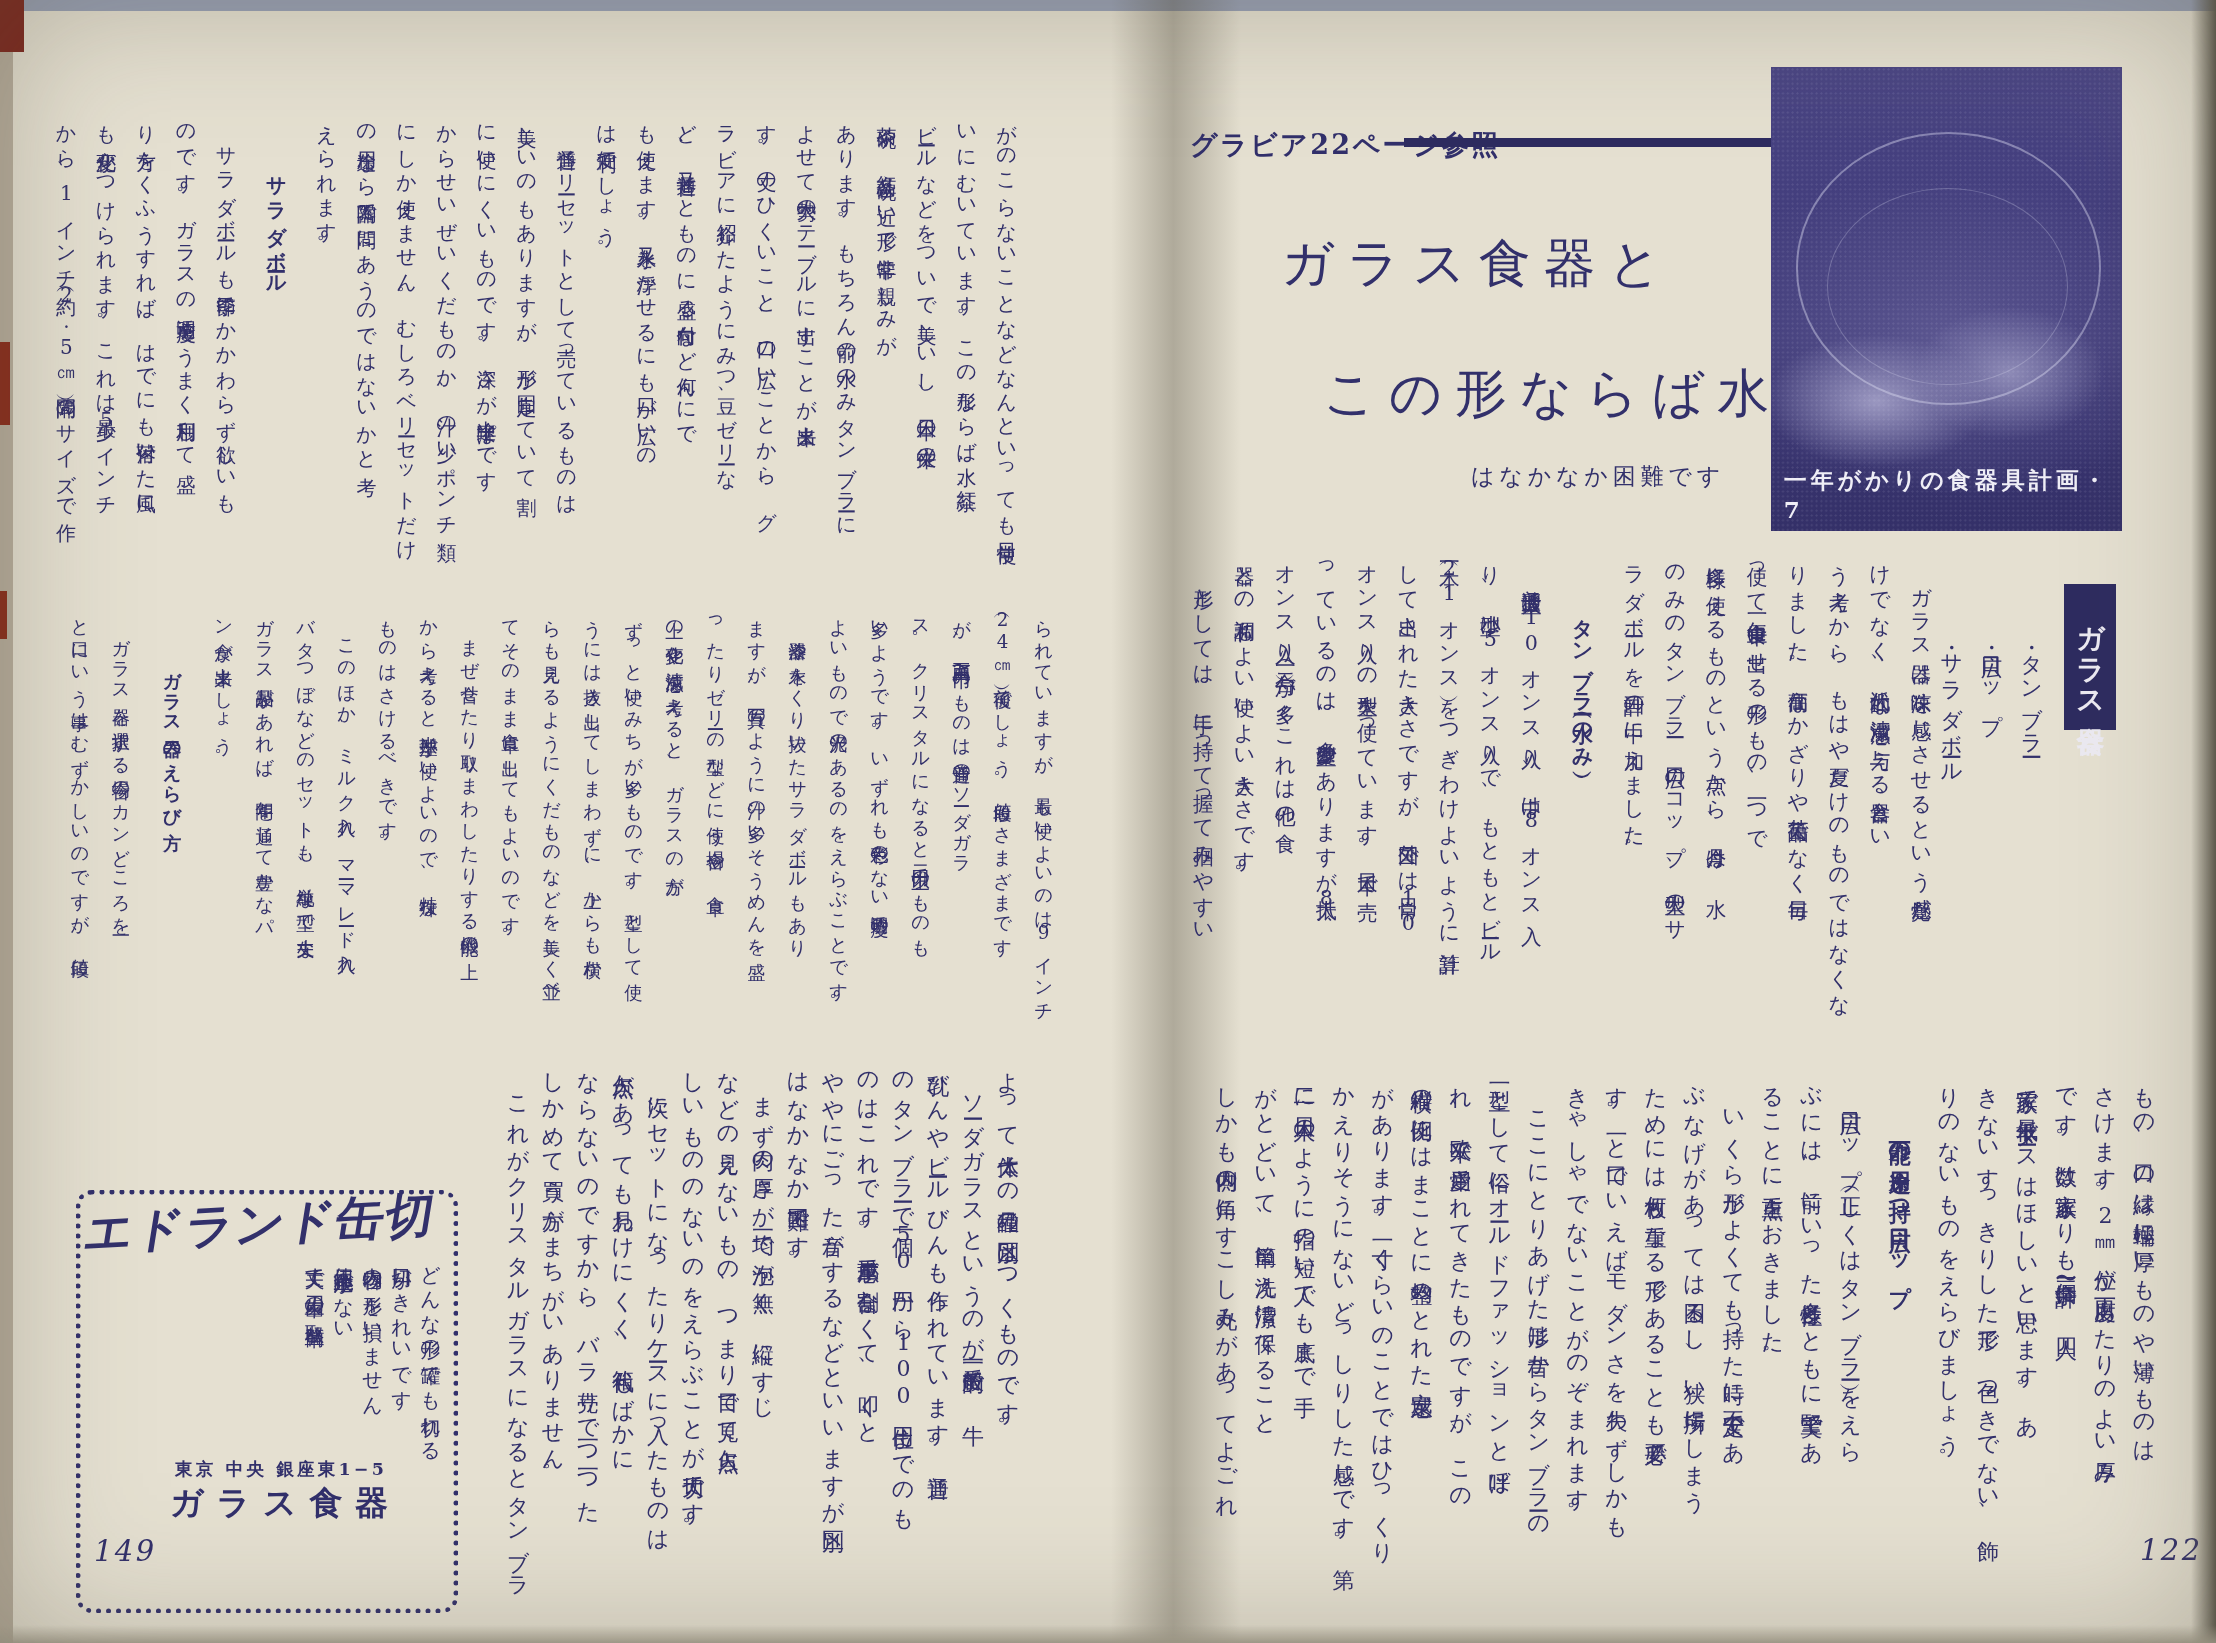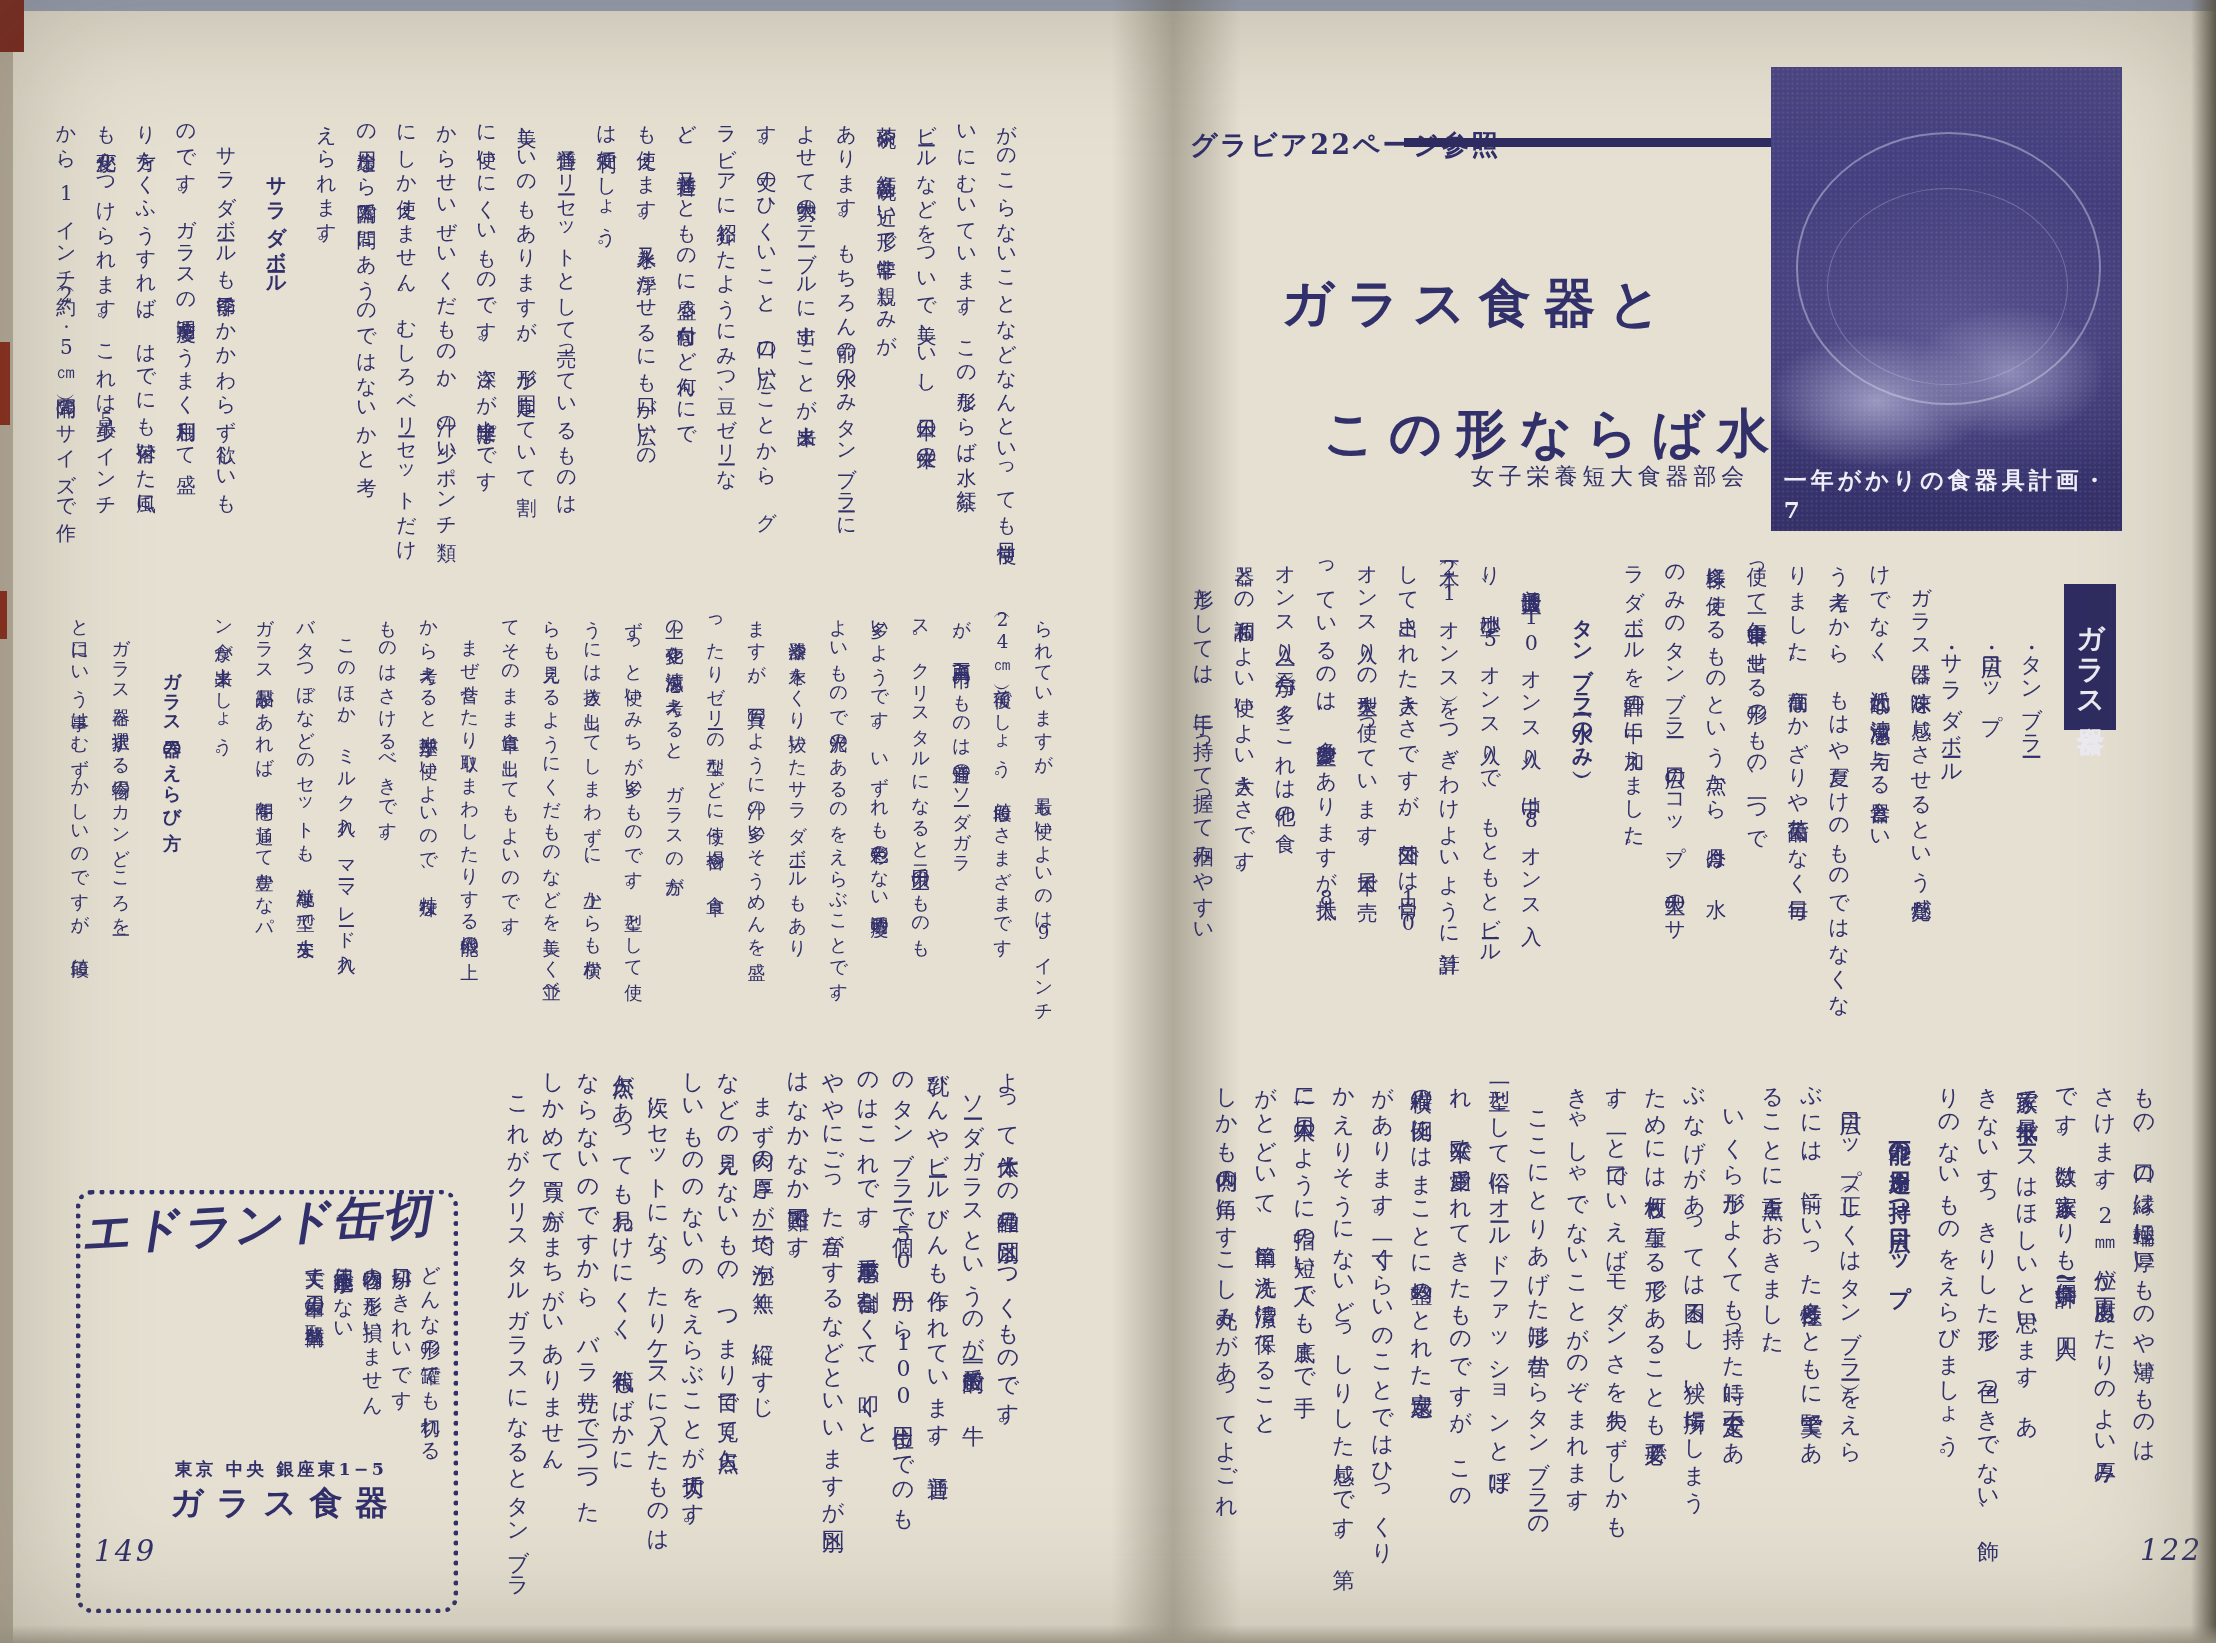--- a/index.html
+++ b/index.html
@@ -23,21 +23,21 @@
     box-shadow:inset 0 0 143px rgba(90,84,66,.35);}
 
   
   .vband{position:absolute;writing-mode:vertical-rl;text-orientation:upright;}
   .vband .tcol{line-height:40px;letter-spacing:1.6px;white-space:nowrap;}
   .vband .tcol.head{font-weight:bold;padding-top:52px;margin-left:10.3px;margin-right:10.3px;}
 
   
   .kicker{position:absolute;left:1190px;top:127px;font-size:27px;font-weight:bold;letter-spacing:2.4px;}
   .kicker-rule{position:absolute;left:1404px;top:138px;width:367px;height:8.7px;background:#2e2c60;}
-  .title-line{position:absolute;font-size:52px;font-weight:bold;letter-spacing:12.7px;margin-top:40px;}
+  .title-line{position:absolute;font-size:52px;font-weight:normal;letter-spacing:12.7px;}
   .title-1{left:1281px;top:229px;}
   .title-2{left:1323px;top:359px;}
   .author{position:absolute;left:1471px;top:461px;font-size:23px;letter-spacing:4.8px;}
 
   .photo{position:absolute;left:1771px;top:67px;width:351px;height:464px;overflow:hidden;
     background:
       radial-gradient(ellipse 159px 95px at 30% 72%, #9a97c0 0%, rgba(154,151,192,0) 70%),
       radial-gradient(ellipse 135px 95px at 68% 66%, #8d8ab6 0%, rgba(141,138,182,0) 70%),
       radial-gradient(ellipse 342px 207px at 50% 58%, #5b5690 0%, rgba(91,86,144,0) 78%),
       linear-gradient(180deg,#4a4584 0%,#3d3877 55%,#343068 100%);}
@@ -191,21 +191,21 @@
 
     <div class="pagenum pagenum-left">149</div>
   </div>
 
   <div>
     <div class="kicker">グラビア22ページ参照</div>
     <div class="kicker-rule"></div>
 
     <div class="title-line title-1">ガラス食器と</div>
     <div class="title-line title-2">この形ならば水</div>
-    <div class="author">女子栄養短大食器部会</div>
+    <div class="author">はなかなか困難です</div>
 
     <div class="photo">
       <div class="bowl-rim"></div>
       <div class="bowl-inner"></div>
       <div class="halftone"></div>
       <div class="photo-caption">一年がかりの食器具計画・7</div>
     </div>
 
     <div class="section-box">ガラス食器</div>
     <div class="bullets">

